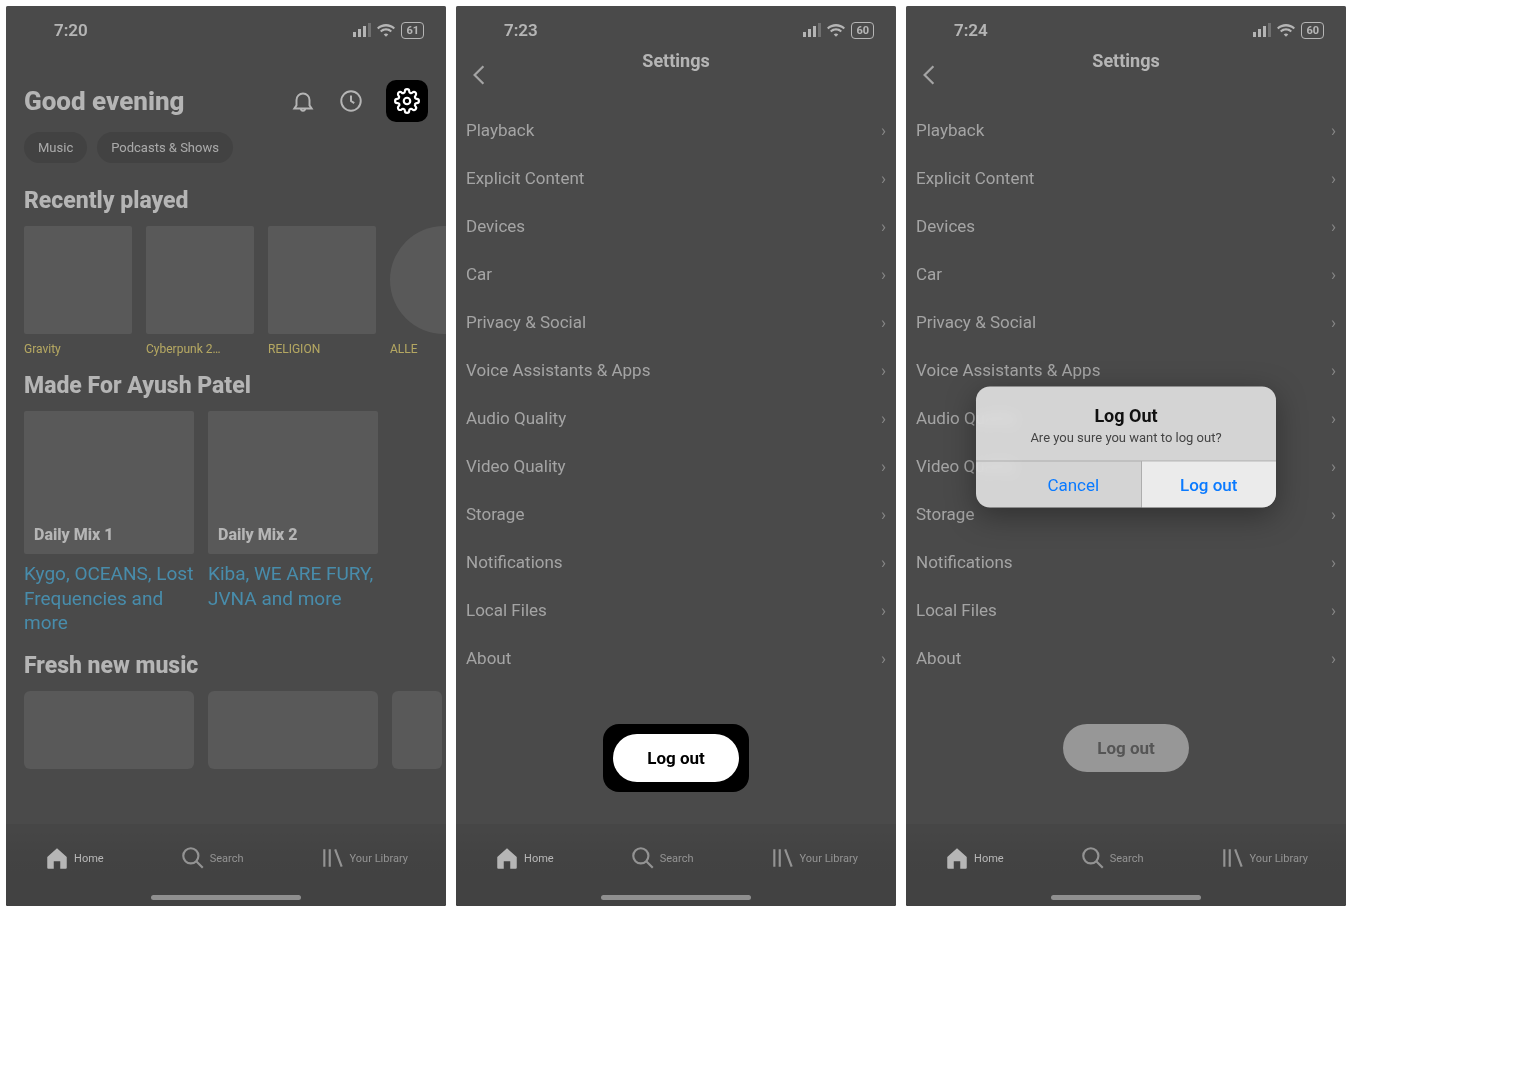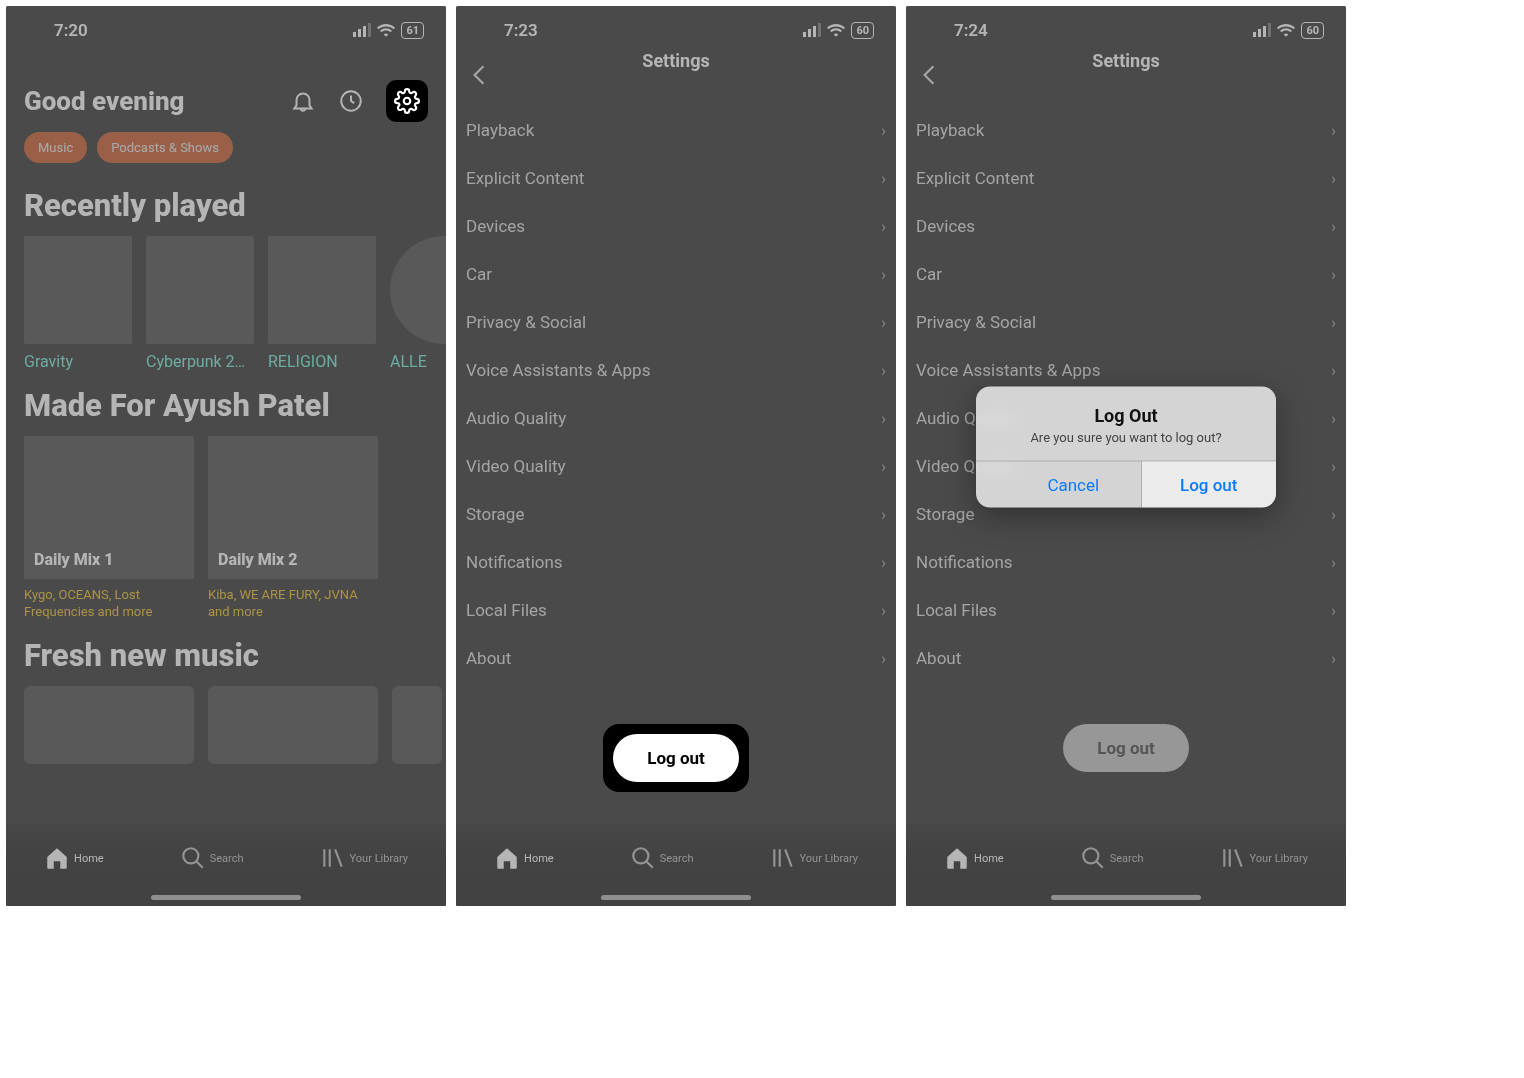--- a/index.html
+++ b/index.html
@@ -54,32 +54,32 @@
     padding: 30px 18px 10px 18px;
   }
   .greet{ font-size:26px; font-weight:800; }
   .home-icons{ display:flex; gap:22px; align-items:center; }
   .icon-gear-highlight{
     background:#000; border-radius:10px; padding:8px;
     position:relative; z-index:60;
   }
   .chips{ display:flex; gap:10px; padding:0 18px 14px 18px; }
   .chip{
-    background:#c2410c; border-radius:20px; padding:8px 14px;
+    background:#000000; border-radius:20px; padding:8px 14px;
     font-size:13px; color:#e5e5e5;
   }
-  .section-title{ font-size:31px; font-weight:800; padding: 10px 18px 12px 18px; }
+  .section-title{ font-size:23px; font-weight:800; padding: 10px 18px 12px 18px; }
   .hscroll{ display:flex; gap:14px; padding:0 0 6px 18px; overflow:hidden; }
   .card{ width:108px; flex:0 0 108px; }
   .card .art{ width:108px; height:108px; border-radius:2px; background:#333; }
-  .card .cap{ font-size:16px; color:#5eead4; padding-top:8px; white-space:nowrap; overflow:hidden; text-overflow:ellipsis; }
+  .card .cap{ font-size:12px; color:#fde047; padding-top:8px; white-space:nowrap; overflow:hidden; text-overflow:ellipsis; }
   .card.big{ width:170px; flex:0 0 170px; }
   .card.big .art{ width:170px; height:143px; position:relative; }
   .art-label{ position:absolute; left:10px; bottom:10px; font-weight:800; font-size:16px; }
-  .card.big .cap{ font-size:13px; color:#eab308; white-space:normal; line-height:1.3; }
+  .card.big .cap{ font-size:19px; color:#0ea5e9; white-space:normal; line-height:1.3; }
   .card.tiny{ width:170px; flex:0 0 170px; }
   .card.tiny .art{ width:170px; height:78px; border-radius:6px; }
 
   
   .art-gravity{ background:radial-gradient(circle at 50% 50%, #2b6cff 0%, #ff3da0 30%, #1a0a2a 60%, #000 100%); }
   .art-cyber{ background:linear-gradient(135deg,#f4e600 0%,#d6cf00 40%,#887800 100%); }
   .art-relig{ background:linear-gradient(180deg,#ff2e2e 0%,#8a0d0d 100%); }
   .art-all{ background:radial-gradient(circle,#c7c7c7 0%,#7b7b7b 100%); border-radius:50%;}
   .art-dm1{ background:linear-gradient(135deg,#6fd6c4 0%,#c19a7d 60%,#2e4d45 100%); }
   .art-dm2{ background:linear-gradient(135deg,#1a3250 0%,#e9b5c3 70%,#0a1624 100%); }

